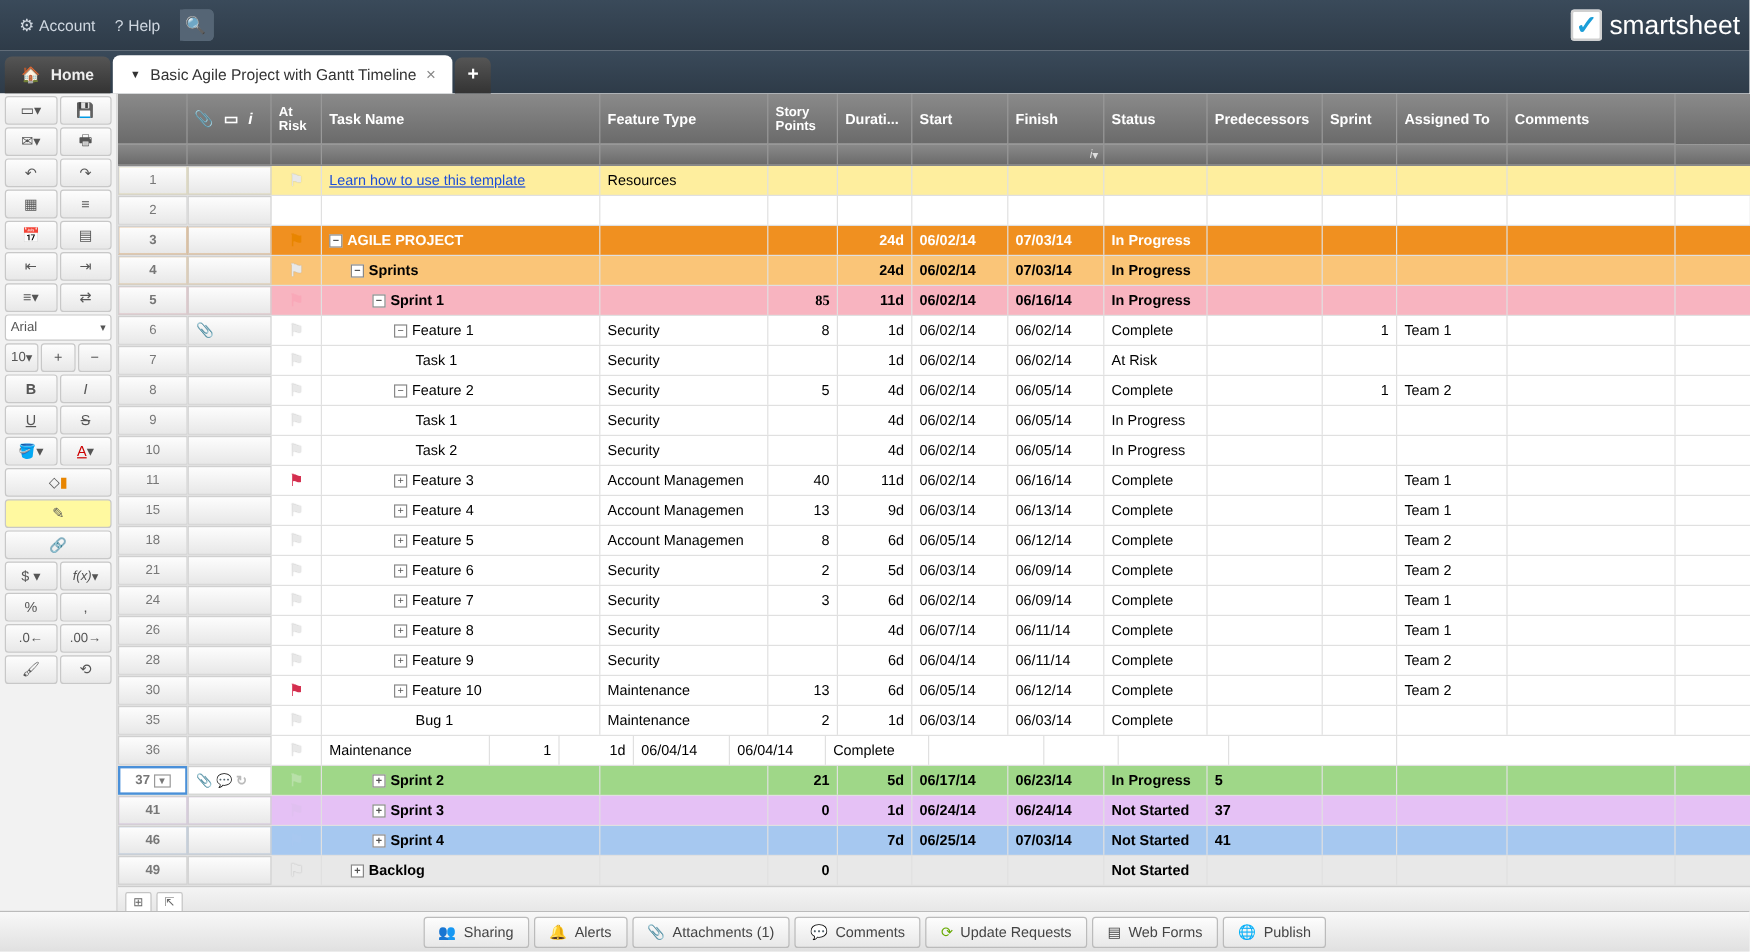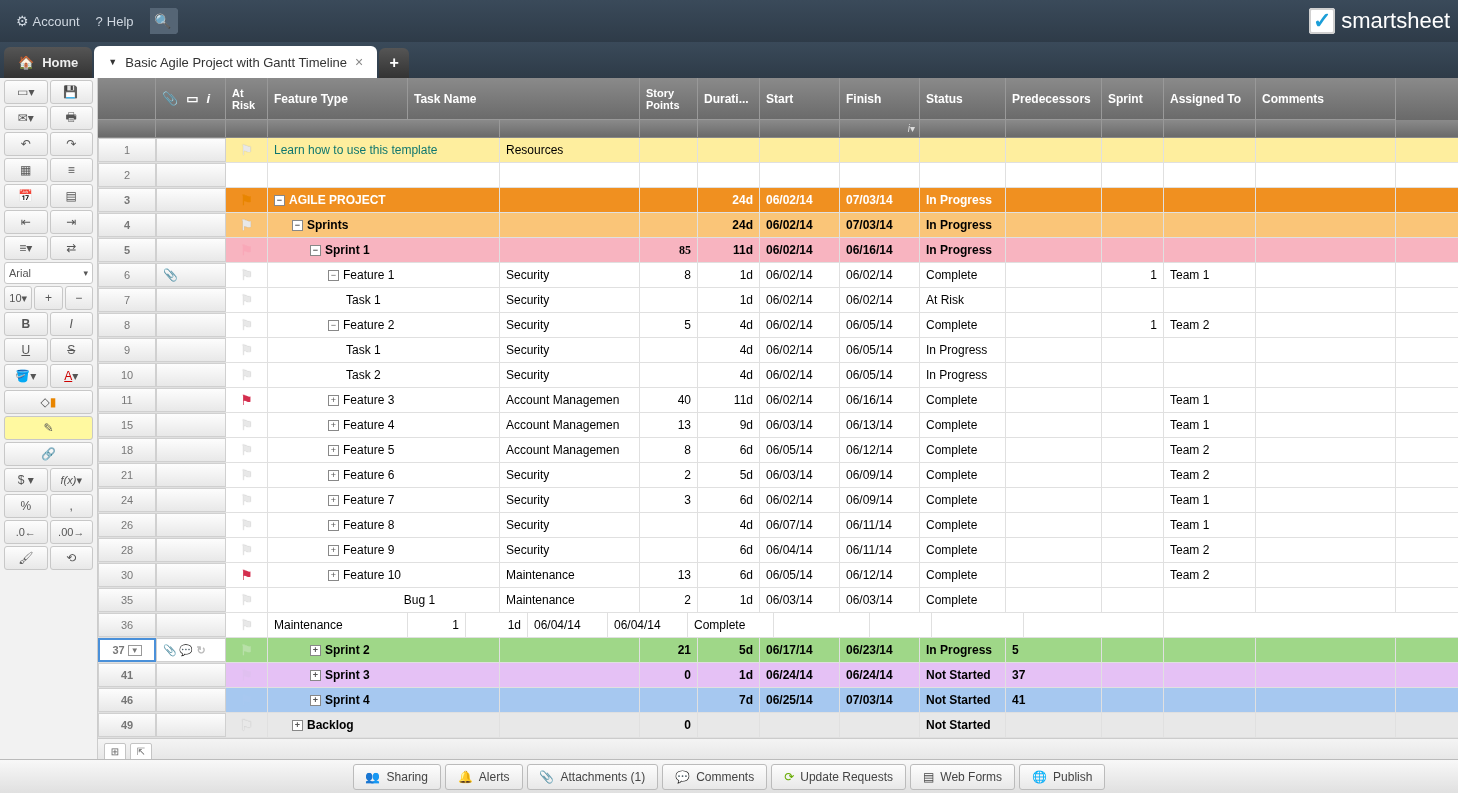--- a/index.html
+++ b/index.html
@@ -63,21 +63,21 @@
 .flag { color: #999; font-size: 14px; }
 .flag.white { color: #e8e8e8; text-shadow: 0 0 1px #aaa; }
 .flag.orange { color: #e88500; }
 .flag.red { color: #d42e4e; }
 .flag.pink { color: #f9a8b8; }
 .flag.green { color: #b8e0a8; }
 .flag.blue { color: #a8c8f0; }
 .flag.purple { color: #e0c0f0; }
 
 .expand { display:inline-block; width:11px; height:11px; border:1px solid #888; font-size:9px; line-height:9px; text-align:center; color:#555; margin-right:4px; background:#fff;}
-.link-text { color: #0f766e; }
+.link-text { color: #1d4ed8; text-decoration: underline; }
 
 .row-yellow { background: #feee9e; }
 .row-orange { background: #f09020; font-weight: bold; color: #fff; }
 .row-ltorange { background: #fac578; font-weight: bold; }
 .row-pink { background: #f8b4c0; font-weight: bold; }
 .row-green { background: #9fd788; font-weight: bold; }
 .row-purple { background: #e5c1f5; font-weight: bold; }
 .row-blue { background: #a6c8f0; font-weight: bold; }
 .row-gray { background: #e8e8e8; font-weight: bold; }
 
@@ -216,22 +216,22 @@
 
   <div class="sheet">
     <div class="hdr-row">
       <div class="hdr-cell col-rownum"></div>
       <div class="hdr-cell col-icons" style="gap:8px;font-size:13px;">
           <span>📎</span>
           <span>▭</span>
           <span><i>i</i></span>
         </div>
       <div class="hdr-cell col-atrisk" style="font-size:11px;line-height:12px">At Risk</div>
+      <div class="hdr-cell col-task">Task Name</div>
       <div class="hdr-cell col-feat">Feature Type</div>
-      <div class="hdr-cell col-task">Task Name</div>
       <div class="hdr-cell col-story" style="font-size:11px;line-height:12px;justify-content:flex-start">Story Points</div>
       <div class="hdr-cell col-dur" style="justify-content:flex-start">Durati...</div>
       <div class="hdr-cell col-start">Start</div>
       <div class="hdr-cell col-finish">Finish</div>
       <div class="hdr-cell col-status">Status</div>
       <div class="hdr-cell col-pred">Predecessors</div>
       <div class="hdr-cell col-sprint" style="justify-content:flex-start">Sprint</div>
       <div class="hdr-cell col-assign">Assigned To</div>
       <div class="hdr-cell col-comm">Comments</div>
     </div>
@@ -624,21 +624,21 @@
           <div class="cell col-sprint" style="justify-content: flex-end;"></div>
           <div class="cell col-assign">Team 2</div>
           <div class="cell col-comm"></div>
         </div>
         <div class="data-row">
           <div class="cell rownum col-rownum">35</div>
           <div class="cell iconcell col-icons"></div>
           <div class="cell col-atrisk atrisk-cell">
             <span class="flag white">⚑</span>
           </div>
-          <div class="cell col-task" style="padding-left: 78px; justify-content: center;">
+          <div class="cell col-task" style="padding-left: 78px;">
             <span>Bug 1</span>
           </div>
           <div class="cell col-feat">Maintenance</div>
           <div class="cell col-story" style="justify-content: flex-end;">2</div>
           <div class="cell col-dur" style="justify-content: flex-end;">1d</div>
           <div class="cell col-start">06/03/14</div>
           <div class="cell col-finish">06/03/14</div>
           <div class="cell col-status">Complete</div>
           <div class="cell col-pred"></div>
           <div class="cell col-sprint" style="justify-content: flex-end;"></div>

